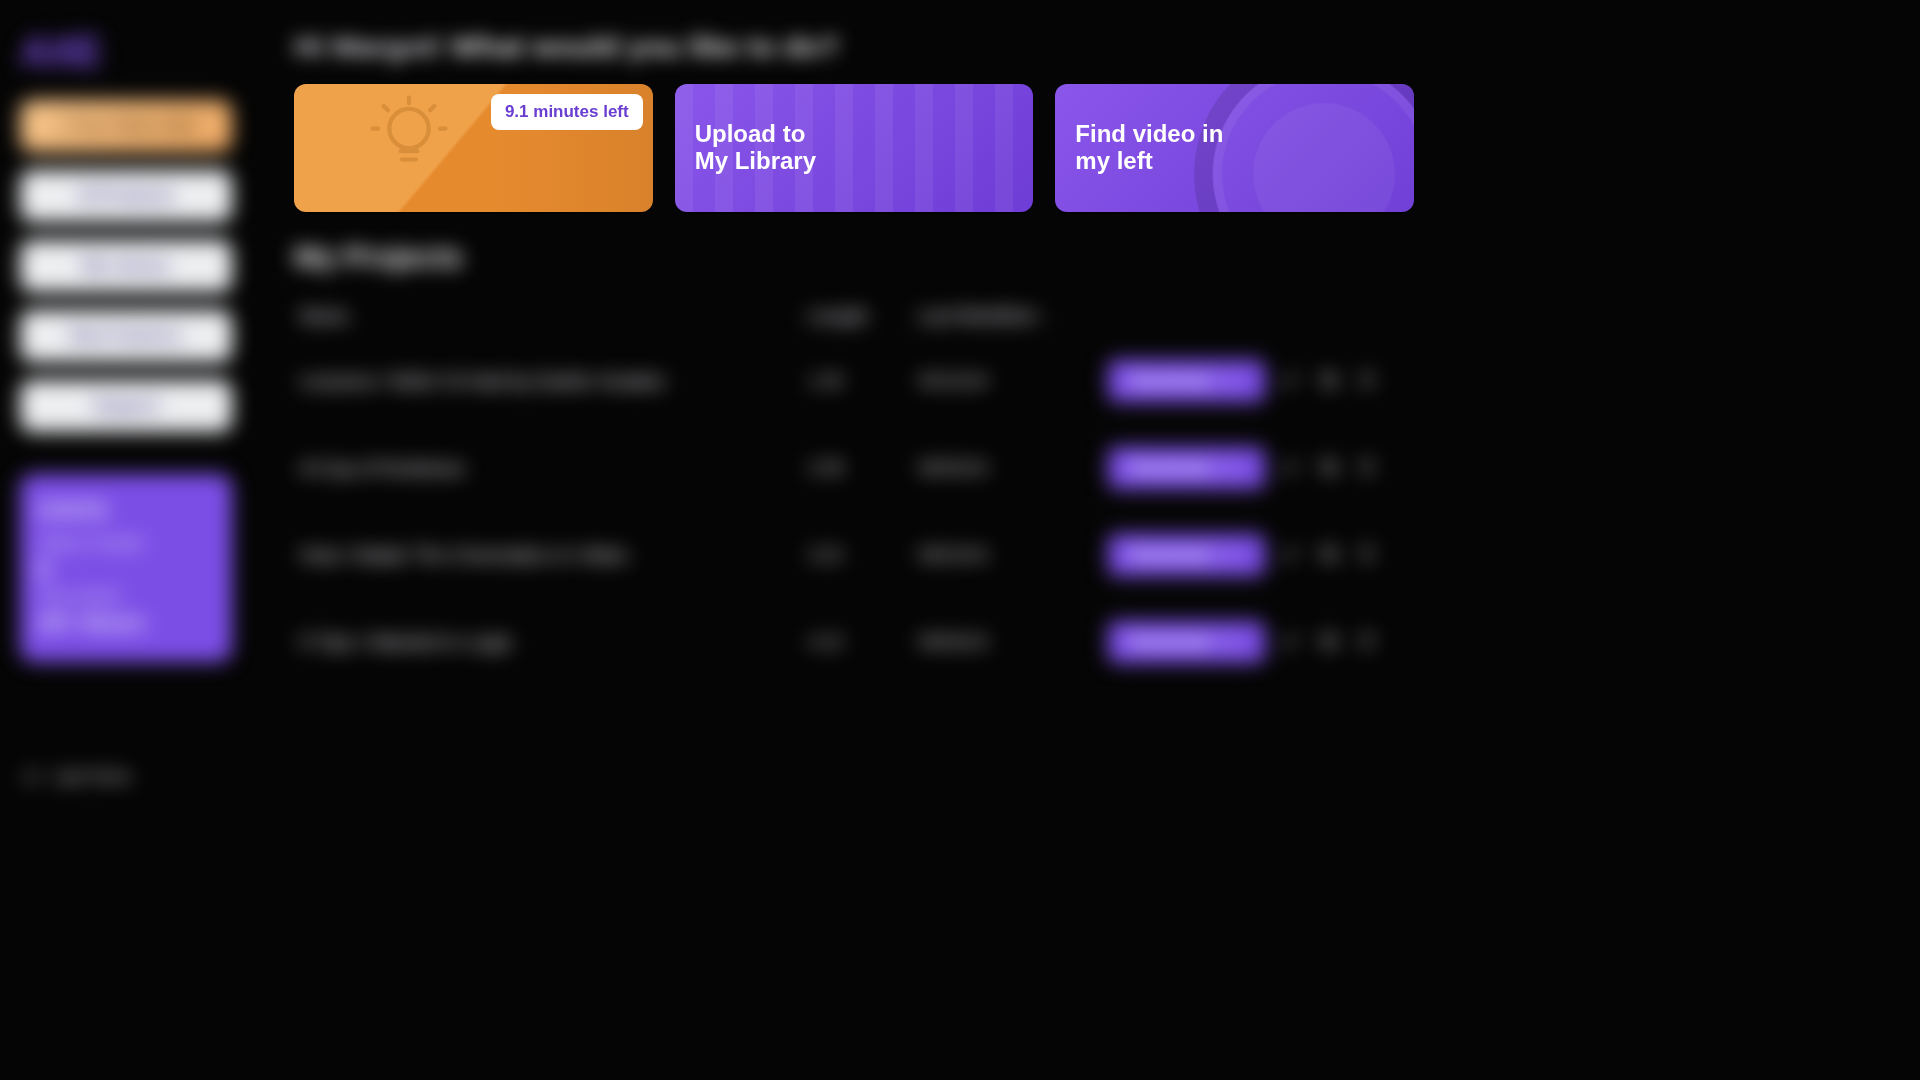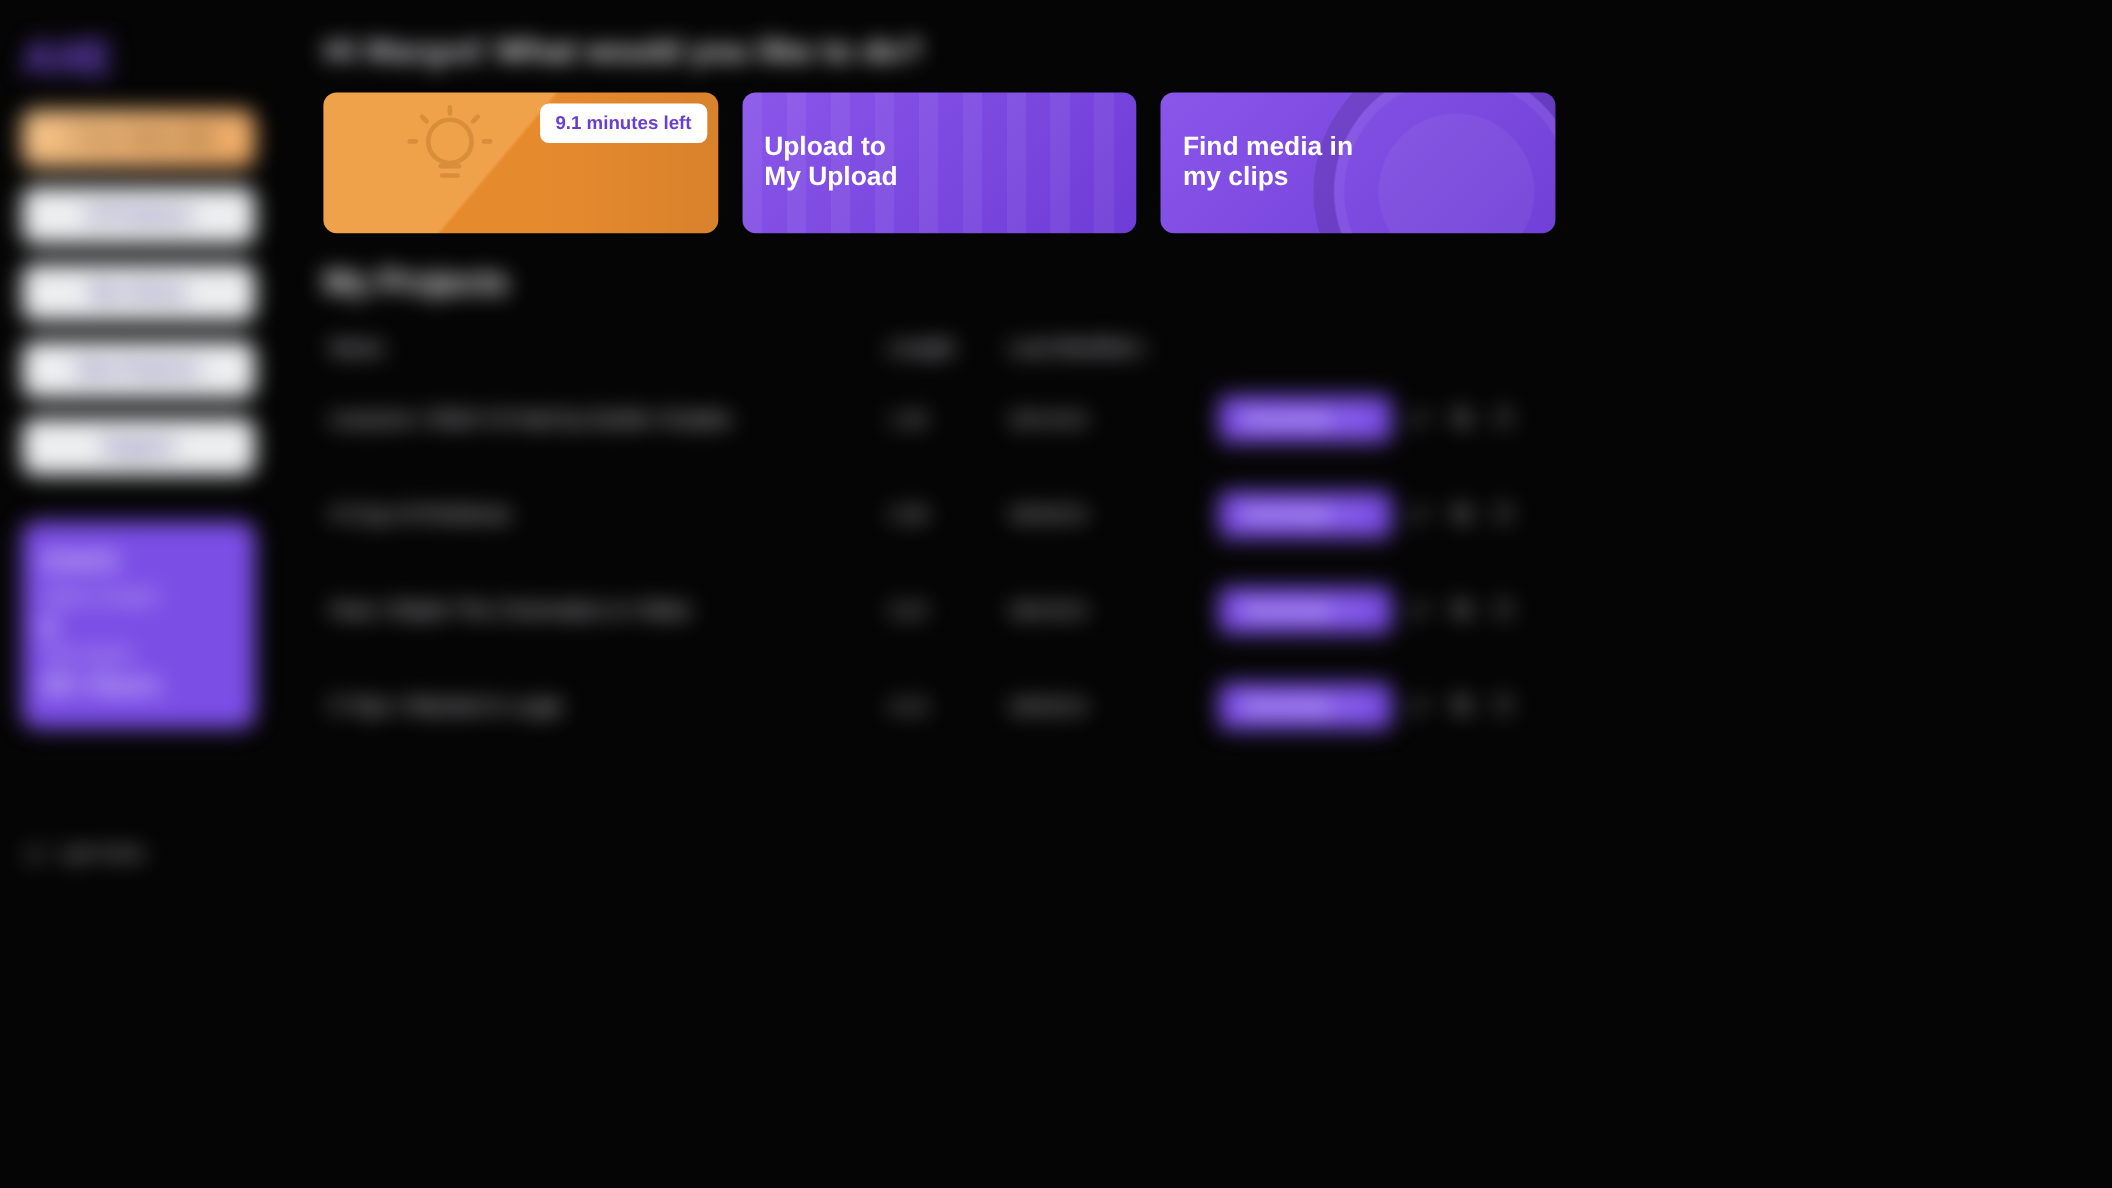--- a/index.html
+++ b/index.html
@@ -110,28 +110,28 @@
             <path d="M26 42h12M27 48h10"></path>
             <path d="M32 4v4M10 26H6M58 26h-4M14 10l3 3M50 10l-3 3"></path>
           </svg>
         </span>
         <div class="badge">9.1 minutes left</div>
       </div>
 
       <div class="card purple stripes">
         <div class="title">
           <span>Upload to</span><br>
-          <span>My Upload</span>
+          <span>My Library</span>
         </div>
       </div>
 
       <div class="card purple lens">
         <div class="title">
-          <span>Find media in</span><br>
-          <span>my clips</span>
+          <span>Find video in</span><br>
+          <span>my left</span>
         </div>
       </div>
 
     </div>
 
     <section class="projects">
       <h2 class="section-title">My Projects</h2>
 
       <div class="thead">
         <div class="col-name">Name</div>

